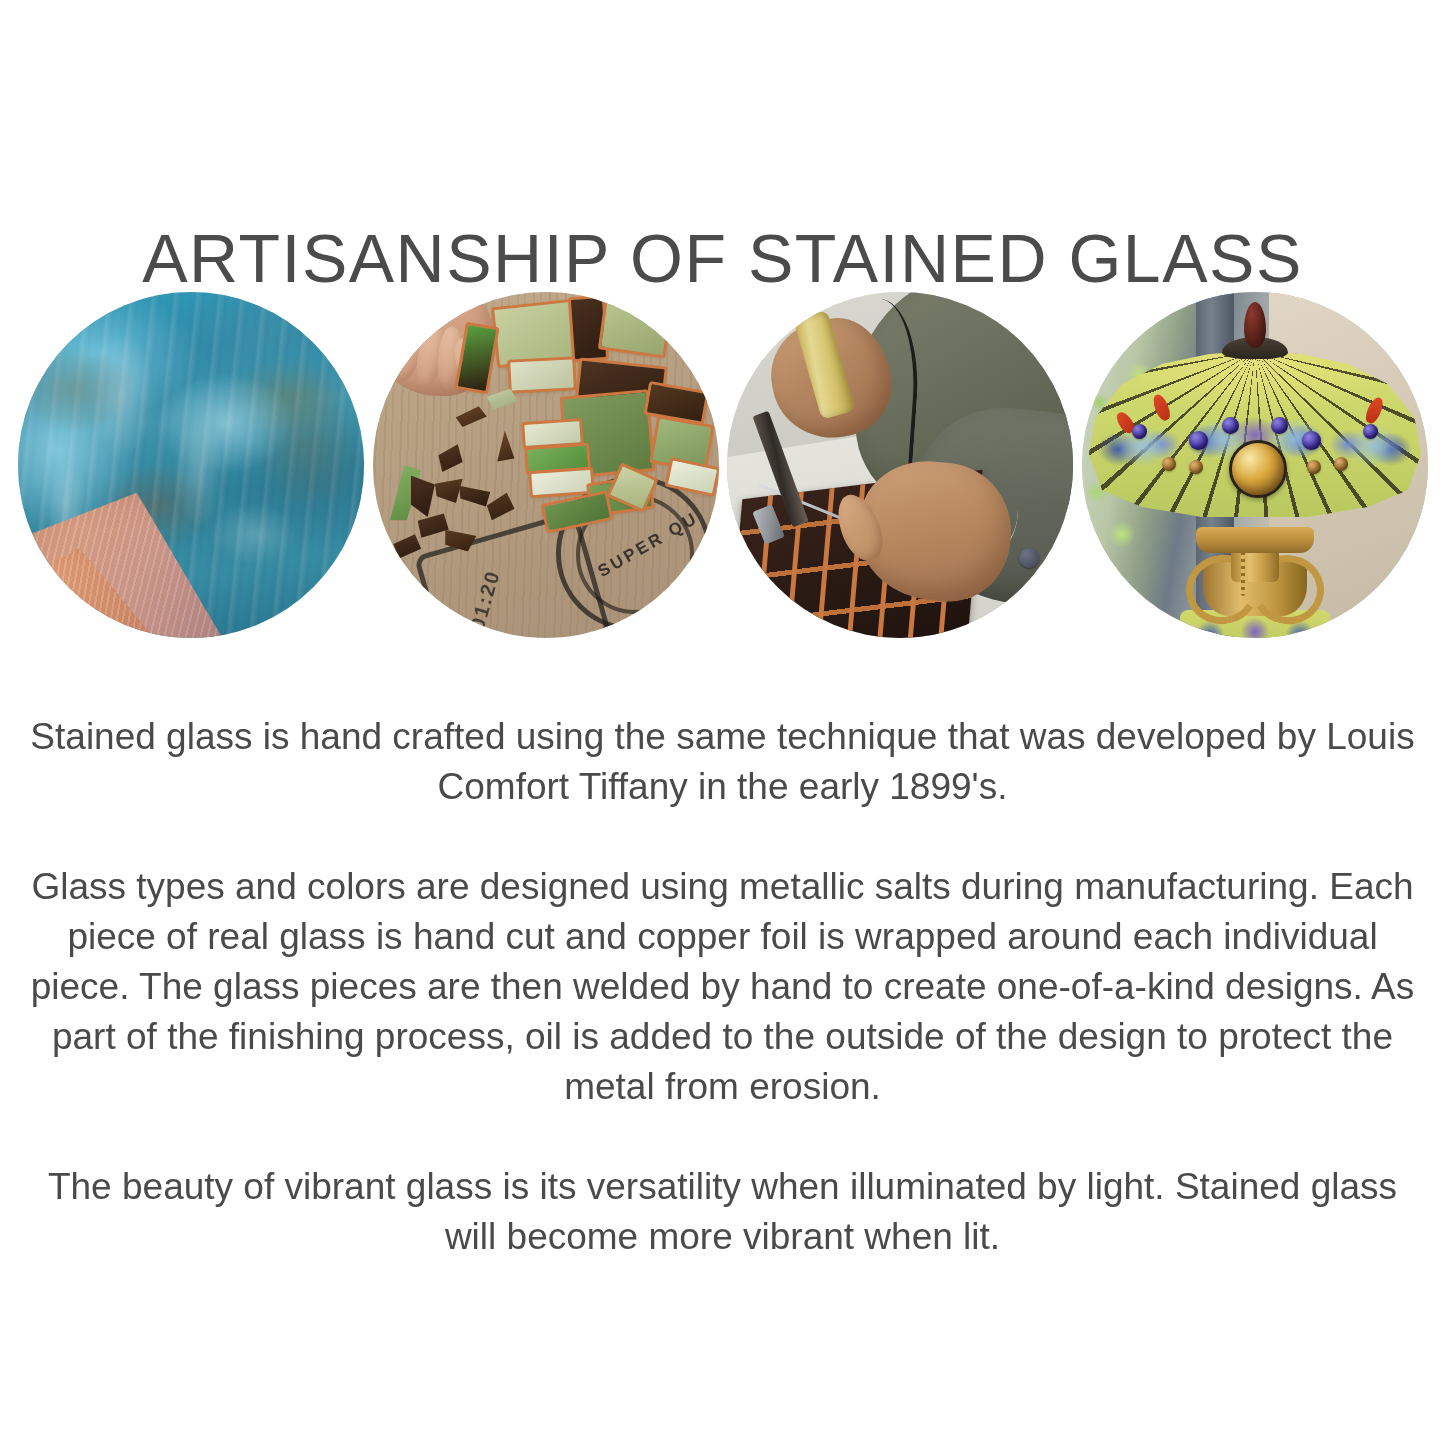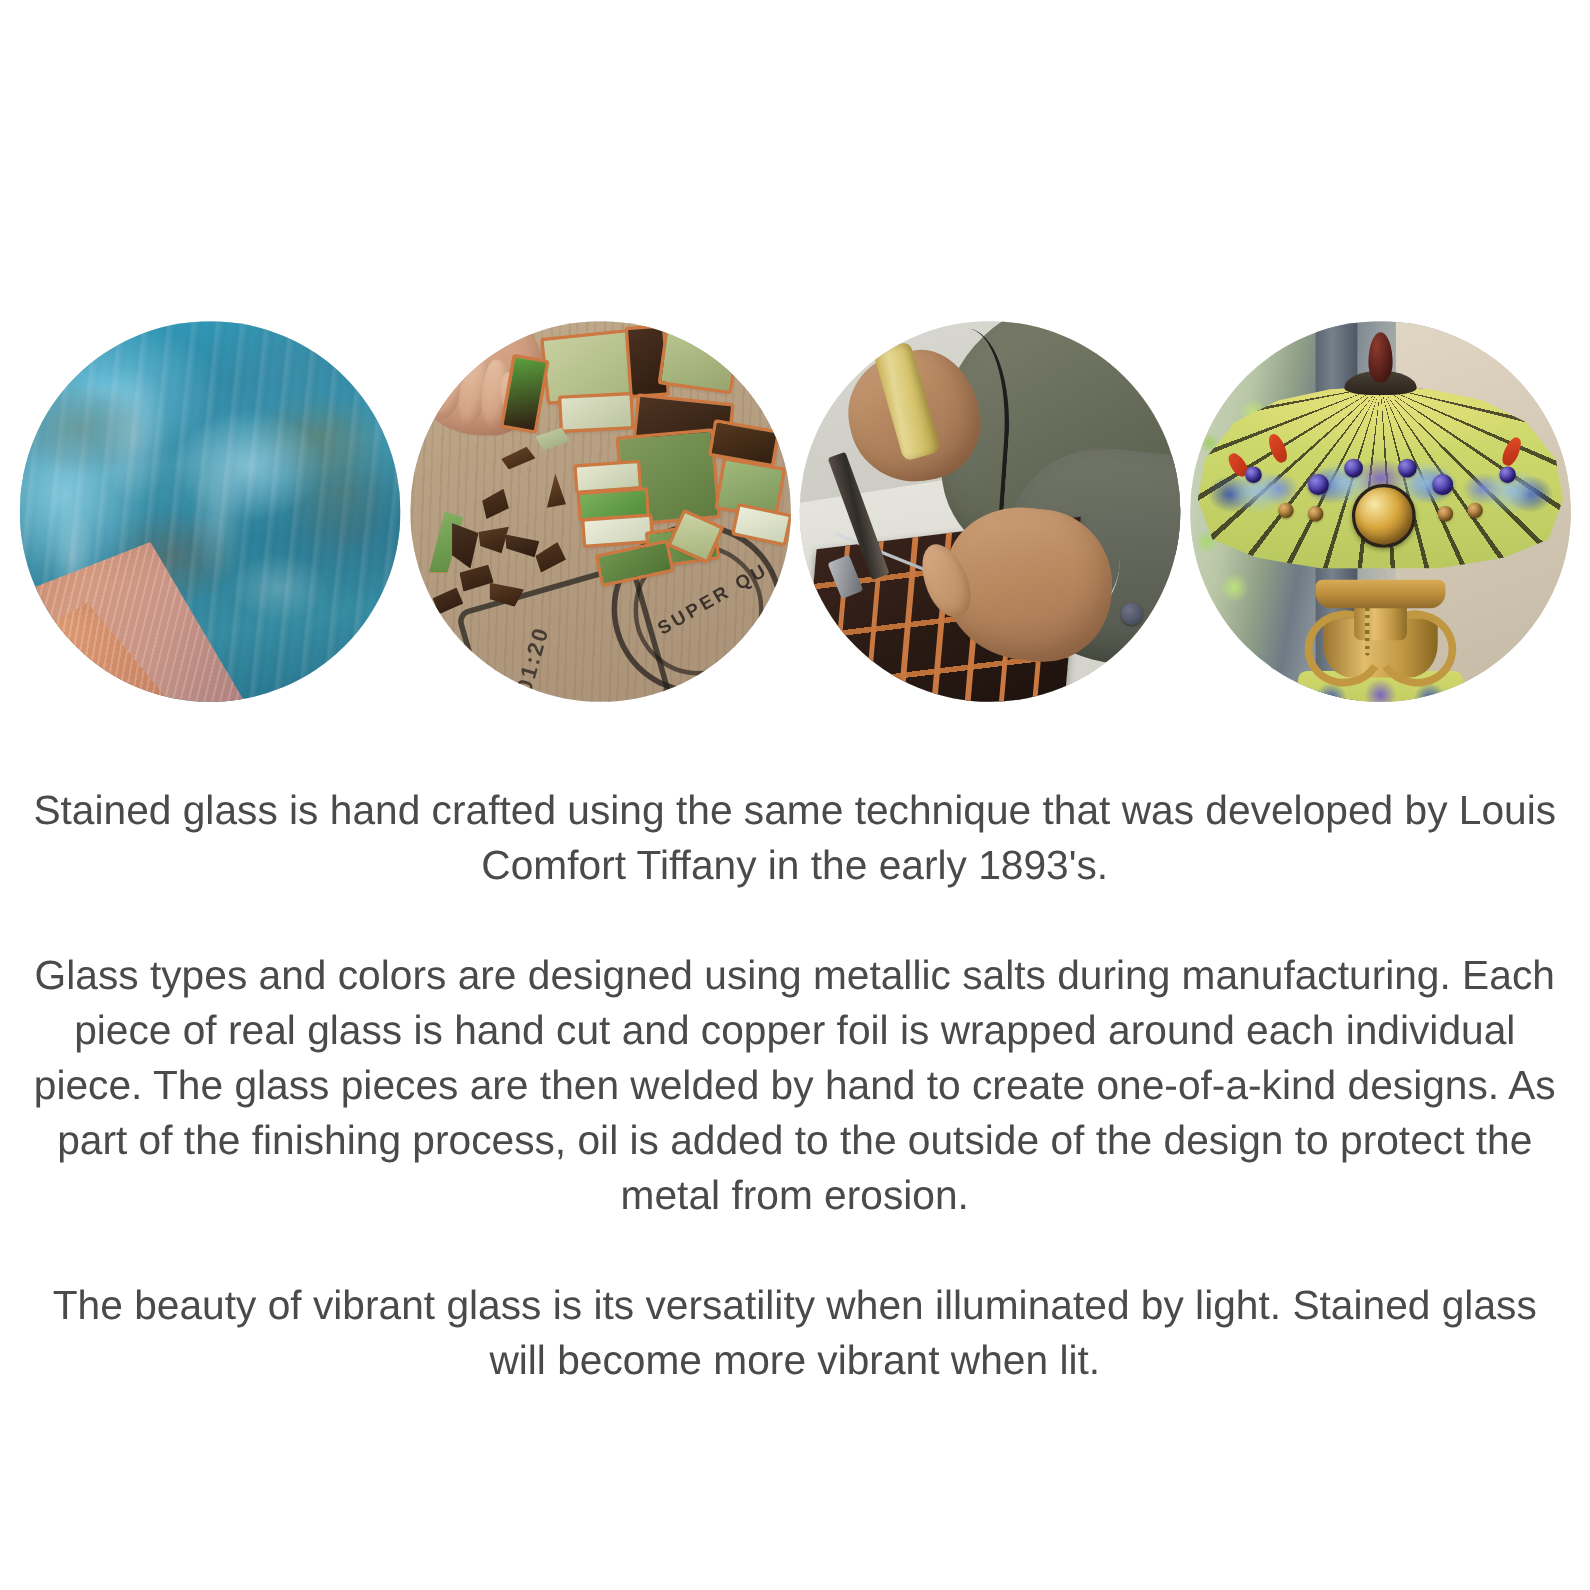--- a/index.html
+++ b/index.html
@@ -485,20 +485,21 @@
     color: #4a4a4a;
     margin: 0;
   }
   .para + .para { margin-top: 50px; }
 </style>
 </head>
 <body>
 
 <div class="page">
 
+  <h1 class="title">ARTISANSHIP OF STAINED GLASS</h1>
 
   <div class="circles">
 
     <div class="circle" aria-label="Marbled blue and teal stained glass sheet with salmon colored glass pieces layered in the lower left corner">
       <div class="layer c1-base"></div>
       <div class="layer c1-streaks"></div>
       <div class="layer c1-swirl"></div>
       <div class="layer c1-tan"></div>
       <div class="layer c1-sheet-a"></div>
       <div class="layer c1-sheet-a-tex"></div>
@@ -613,18 +614,18 @@
         <div class="layer c4-center-jewel"></div>
       </div>
 
       <div class="layer c4-cap"></div>
       <div class="layer c4-finial"></div>
     </div>
 
   </div>
 
   <div class="body-text">
-    <p class="para">Stained glass is hand crafted using the same technique that was developed by Louis Comfort Tiffany in the early 1893's.</p>
+    <p class="para">Stained glass is hand crafted using the same technique that was developed by Louis Comfort Tiffany in the early 1899's.</p>
     <p class="para">Glass types and colors are designed using metallic salts during manufacturing. Each piece of real glass is hand cut and copper foil is wrapped around each individual piece. The glass pieces are then welded by hand to create one-of-a-kind designs. As part of the finishing process, oil is added to the outside of the design to protect the metal from erosion.</p>
     <p class="para">The beauty of vibrant glass is its versatility when illuminated by light. Stained glass will become more vibrant when lit.</p>
   </div>
 
 </div>
 
 </body></html>

